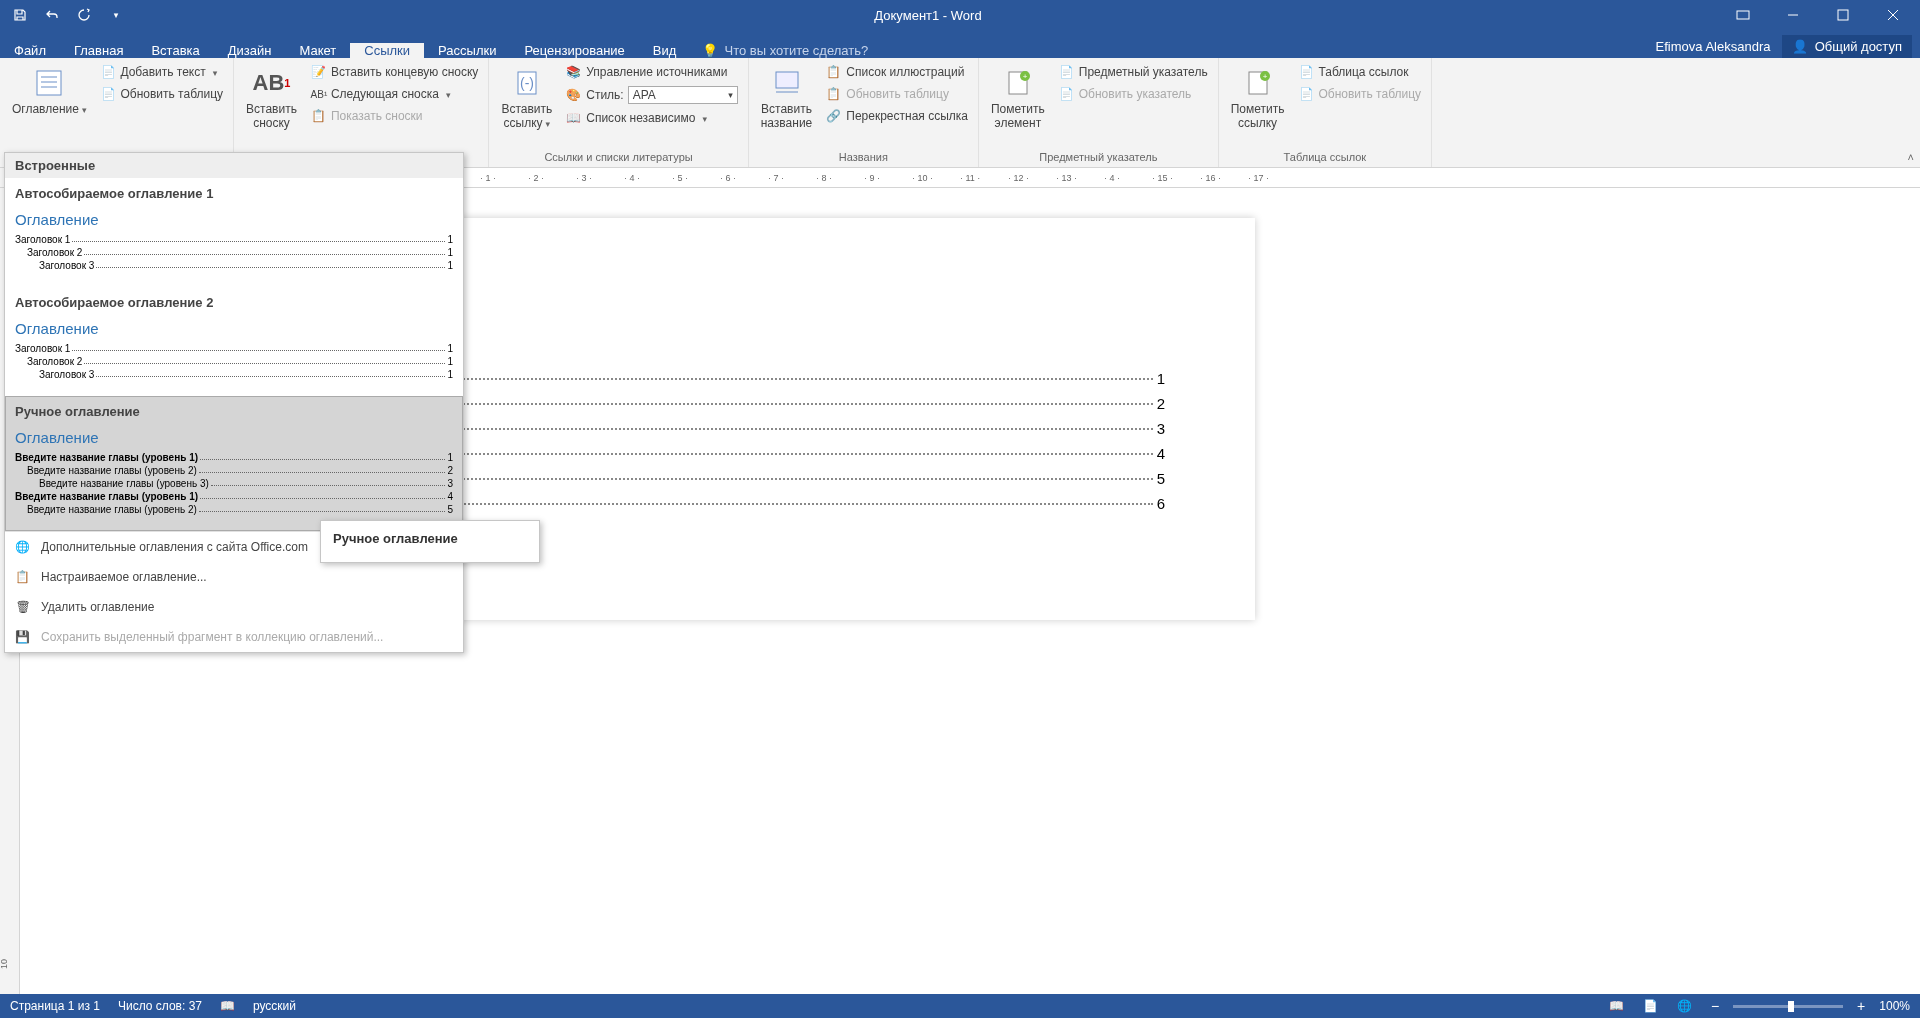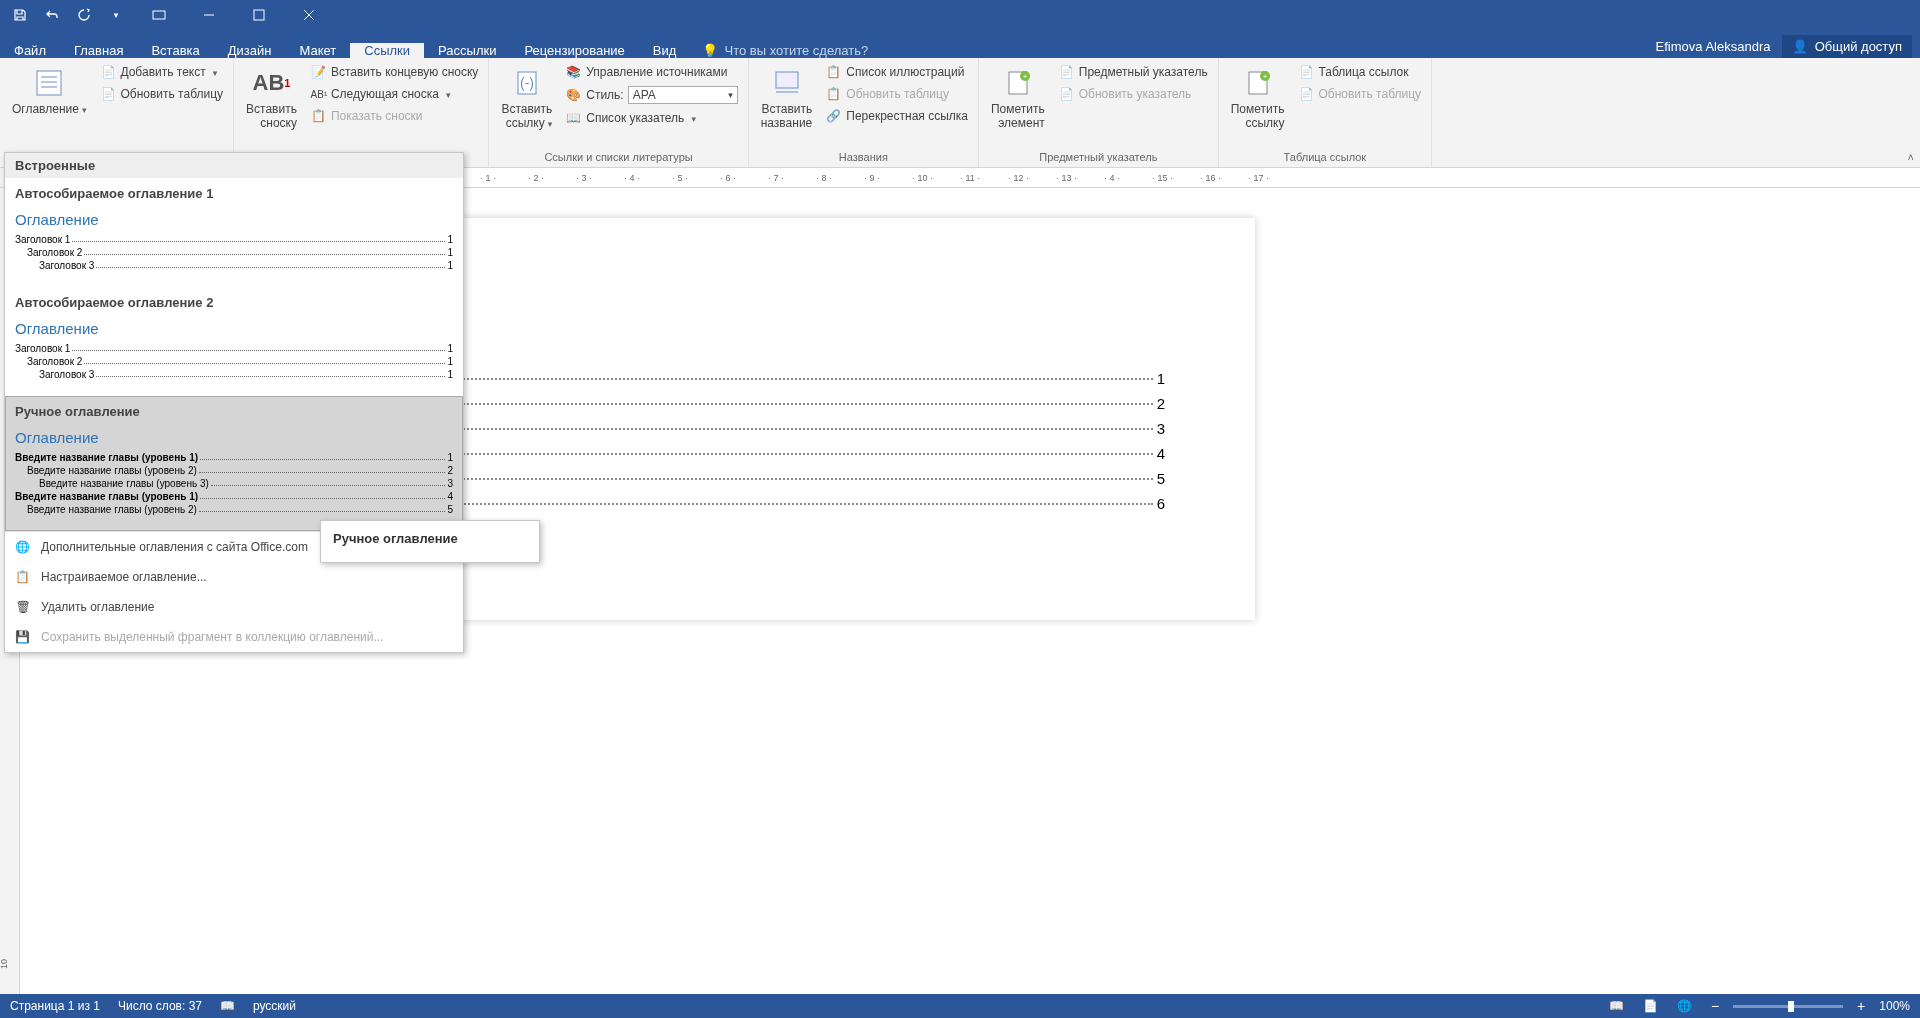--- a/index.html
+++ b/index.html
@@ -22,21 +22,21 @@
 .tell-me { display: flex; align-items: center; gap: 6px; padding: 0 12px; color: #c6d4eb; font-size: 13px; }
 .menu-right { margin-left: auto; display: flex; align-items: center; gap: 12px; padding-right: 8px; }
 .user-name { font-size: 13px; }
 .share-btn { background: #1e4785; padding: 4px 10px; display: flex; align-items: center; gap: 6px; cursor: pointer; font-size: 13px; }
 
 
 .ribbon { background: #f3f3f3; height: 110px; border-bottom: 1px solid #d4d4d4; display: flex; position: relative; }
 .ribbon-group { border-right: 1px solid #e1e1e1; padding: 4px 6px 2px 6px; display: flex; flex-direction: column; }
 .ribbon-group-content { flex: 1; display: flex; align-items: flex-start; gap: 4px; }
 .ribbon-group-label { text-align: center; font-size: 11px; color: #666; padding: 2px 0; }
-.big-btn { display: flex; flex-direction: column; align-items: center; justify-content: center; padding: 4px 6px; cursor: pointer; min-width: 50px; text-align: right; font-size: 12px; color: #444; gap: 2px; }
+.big-btn { display: flex; flex-direction: column; align-items: center; justify-content: center; padding: 4px 6px; cursor: pointer; min-width: 50px; text-align: center; font-size: 12px; color: #444; gap: 2px; }
 .big-btn-icon { width: 34px; height: 34px; display: flex; align-items: center; justify-content: center; }
 .big-btn-label { line-height: 1.2; }
 .small-btns { display: flex; flex-direction: column; gap: 2px; }
 .small-btn { display: flex; align-items: center; gap: 4px; padding: 2px 4px; cursor: pointer; font-size: 12px; color: #444; white-space: nowrap; }
 .small-btn-icon { width: 16px; height: 16px; display: flex; align-items: center; justify-content: center; }
 .style-select { background: #fff; border: 1px solid #ababab; padding: 1px 4px; font-size: 12px; width: 110px; display: flex; justify-content: space-between; align-items: center; }
 .collapse-ribbon { position: absolute; right: 6px; bottom: 4px; cursor: pointer; }
 
 
 .ruler-area { display: flex; height: 20px; background: #fff; border-bottom: 1px solid #d4d4d4; }
@@ -106,20 +106,21 @@
         </svg>
       </div>
     <div class="qat-btn">
         <svg width="14" height="14" viewBox="0 0 14 14">
           <path d="M7 2a5 5 0 105 5" fill="none" stroke="#fff" stroke-width="1.3"></path>
           <path d="M10 1l2 1-1 2" fill="none" stroke="#fff" stroke-width="1.3"></path>
         </svg>
       </div>
     <div class="qat-btn" style="font-size:9px;color:#fff;">▾</div>
   </div>
+  <div class="title-text">Документ1 - Word</div>
   <div class="win-controls">
     <div class="win-btn">
         <svg width="14" height="10">
           <rect x="1" y="1" width="12" height="8" stroke-width="1"></rect>
         </svg>
       </div>
     <div class="win-btn">
         <svg width="12" height="12">
           <line x1="1" y1="6" x2="11" y2="6" stroke-width="1"></line>
         </svg>
@@ -239,21 +240,21 @@
         <div class="small-btn">
             <span class="small-btn-icon">🎨</span>
             <span>Стиль:</span> 
             <span class="style-select">
               <span>APA</span>
               <span style="font-size:9px;">▾</span>
             </span>
           </div>
         <div class="small-btn">
             <span class="small-btn-icon">📖</span>
-            <span>Список указатель</span>
+            <span>Список независимо</span>
             <span class="chev"></span>
           </div>
       </div>
     </div>
     <div class="ribbon-group-label">Ссылки и списки литературы</div>
   </div>
 
   <div class="ribbon-group">
     <div class="ribbon-group-content">
       <div class="big-btn">

